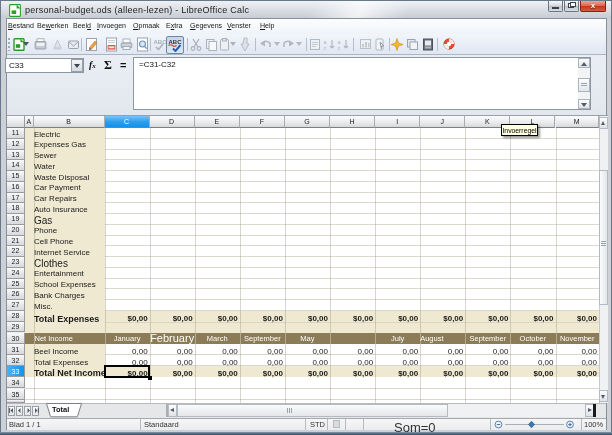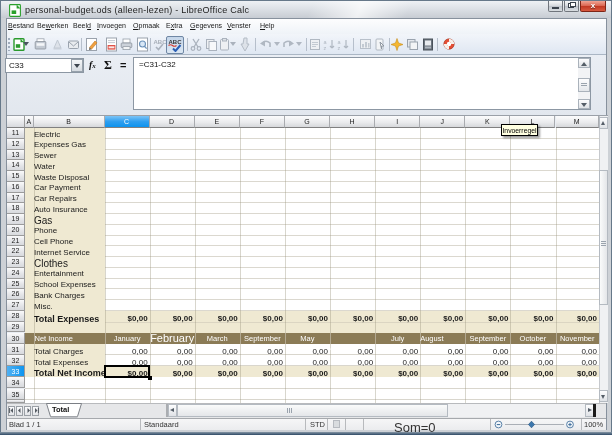--- a/index.html
+++ b/index.html
@@ -284,21 +284,21 @@
 <div class="ab" style="left:149.6px;top:333.0px;width:45.1px;height:11.2px;line-height:11.2px;font-size:11px;color:#fff;text-align:center;white-space:nowrap;overflow:hidden">February</div>
 <div class="ab" style="left:194.7px;top:333.0px;width:45.1px;height:11.2px;line-height:11.2px;font-size:7.5px;color:#fff;text-align:center;white-space:nowrap;overflow:hidden">March</div>
 <div class="ab" style="left:239.8px;top:333.0px;width:45.1px;height:11.2px;line-height:11.2px;font-size:7.5px;color:#fff;text-align:center;white-space:nowrap;overflow:hidden">September</div>
 <div class="ab" style="left:284.9px;top:333.0px;width:45.1px;height:11.2px;line-height:11.2px;font-size:7.5px;color:#fff;text-align:center;white-space:nowrap;overflow:hidden">May</div>
 <div class="ab" style="left:330.0px;top:342px;width:45.1px;height:11.2px;line-height:11.2px;font-size:7.5px;color:#fff;white-space:nowrap;overflow:hidden">June</div>
 <div class="ab" style="left:375.1px;top:333.0px;width:45.1px;height:11.2px;line-height:11.2px;font-size:7.5px;color:#fff;text-align:center;white-space:nowrap;overflow:hidden">July</div>
 <div class="ab" style="left:420.2px;top:333.0px;width:45.1px;height:11.2px;line-height:11.2px;font-size:7.5px;color:#fff;white-space:nowrap;overflow:hidden">August</div>
 <div class="ab" style="left:465.3px;top:333.0px;width:45.1px;height:11.2px;line-height:11.2px;font-size:7.5px;color:#fff;text-align:center;white-space:nowrap;overflow:hidden">September</div>
 <div class="ab" style="left:510.4px;top:333.0px;width:45.1px;height:11.2px;line-height:11.2px;font-size:7.5px;color:#fff;text-align:center;white-space:nowrap;overflow:hidden">October</div>
 <div class="ab" style="left:555.5px;top:333.0px;width:43.5px;height:11.2px;line-height:11.2px;font-size:7.5px;color:#fff;text-align:center;white-space:nowrap;overflow:hidden">November</div>
-<div class="ab" style="left:34.0px;top:345.7px;width:68.0px;height:11.2px;line-height:11.2px;font-size:8px;color:#1a1a1a;white-space:nowrap">Total Charges</div>
+<div class="ab" style="left:34.0px;top:345.7px;width:68.0px;height:11.2px;line-height:11.2px;font-size:8px;color:#1a1a1a;white-space:nowrap">Beel Income</div>
 <div class="ab" style="left:34.0px;top:356.9px;width:68.0px;height:11.2px;line-height:11.2px;font-size:8px;color:#1a1a1a;white-space:nowrap">Total Expenses</div>
 <div class="ab" style="left:34.0px;top:368.1px;width:74.0px;height:11.2px;line-height:11.2px;font-size:9px;font-weight:bold;color:#1a1a1a;white-space:nowrap">Total Net Income</div>
 <div class="ab" style="left:104.5px;top:313.5px;width:43.1px;height:10.8px;line-height:10.8px;font-size:8px;color:#1a1a1a;text-align:right;font-weight:bold;">$0,00</div>
 <div class="ab" style="left:149.6px;top:313.5px;width:43.1px;height:10.8px;line-height:10.8px;font-size:8px;color:#1a1a1a;text-align:right;font-weight:bold;">$0,00</div>
 <div class="ab" style="left:194.7px;top:313.5px;width:43.1px;height:10.8px;line-height:10.8px;font-size:8px;color:#1a1a1a;text-align:right;font-weight:bold;">$0,00</div>
 <div class="ab" style="left:239.8px;top:313.5px;width:43.1px;height:10.8px;line-height:10.8px;font-size:8px;color:#1a1a1a;text-align:right;font-weight:bold;">$0,00</div>
 <div class="ab" style="left:284.9px;top:313.5px;width:43.1px;height:10.8px;line-height:10.8px;font-size:8px;color:#1a1a1a;text-align:right;font-weight:bold;">$0,00</div>
 <div class="ab" style="left:330.0px;top:313.5px;width:43.1px;height:10.8px;line-height:10.8px;font-size:8px;color:#1a1a1a;text-align:right;font-weight:bold;">$0,00</div>
 <div class="ab" style="left:375.1px;top:313.5px;width:43.1px;height:10.8px;line-height:10.8px;font-size:8px;color:#1a1a1a;text-align:right;font-weight:bold;">$0,00</div>
 <div class="ab" style="left:420.2px;top:313.5px;width:43.1px;height:10.8px;line-height:10.8px;font-size:8px;color:#1a1a1a;text-align:right;font-weight:bold;">$0,00</div>

